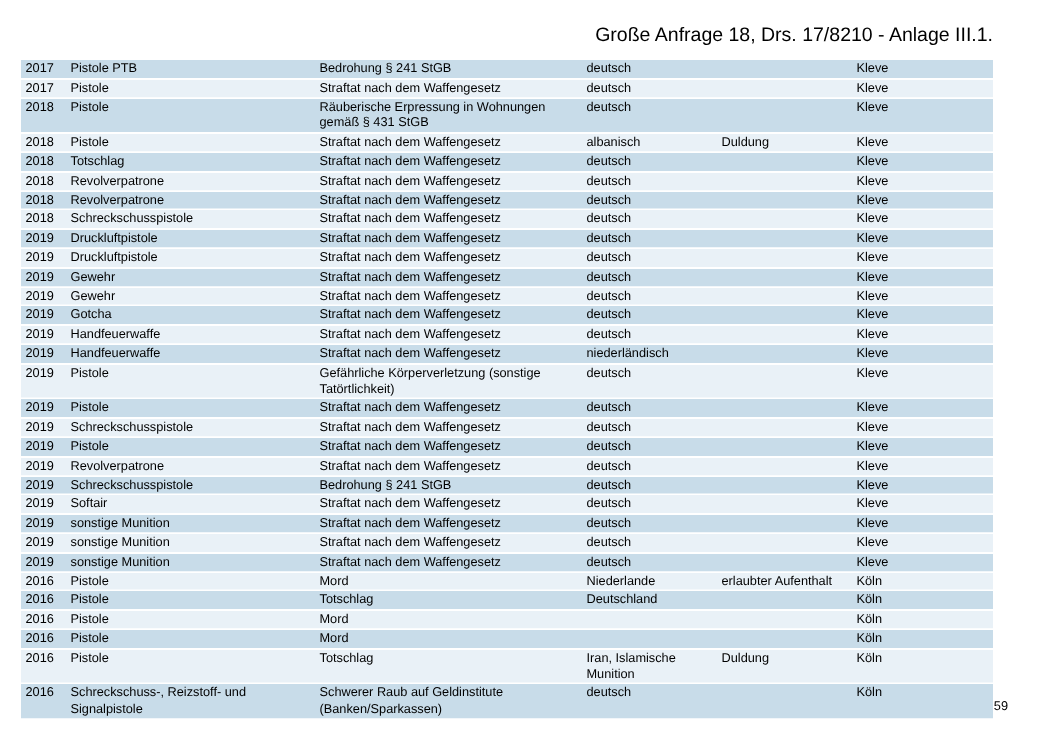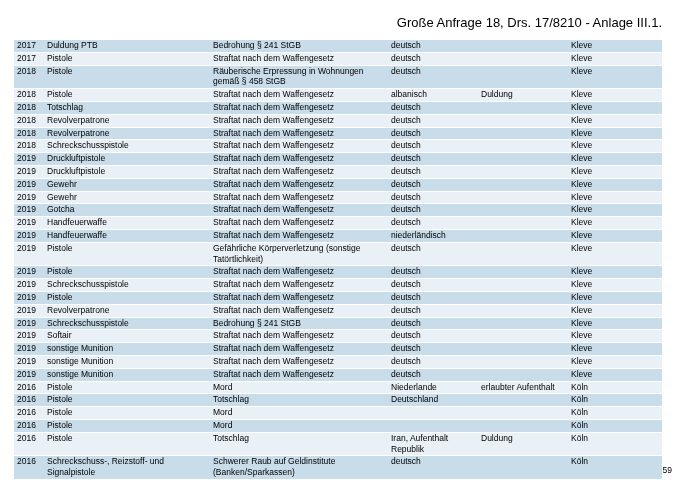--- a/index.html
+++ b/index.html
@@ -32,38 +32,38 @@
       <col style="width:30px">
       <col style="width:166px">
       <col style="width:178px">
       <col style="width:90px">
       <col style="width:90px">
       <col style="width:94px">
     </colgroup>
     <tbody id="table-body">
         <tr>
     <td>2017</td>
-    <td>Duldung PTB</td>
+    <td>Pistole PTB</td>
     <td>Bedrohung § 241 StGB</td>
     <td>deutsch</td>
     <td></td>
     <td>Kleve</td>
   </tr>
         <tr>
     <td>2017</td>
     <td>Pistole</td>
     <td>Straftat nach dem Waffengesetz</td>
     <td>deutsch</td>
     <td></td>
     <td>Kleve</td>
   </tr>
         <tr>
     <td>2018</td>
     <td>Pistole</td>
-    <td>Räuberische Erpressung in Wohnungen gemäß § 458 StGB</td>
+    <td>Räuberische Erpressung in Wohnungen gemäß § 431 StGB</td>
     <td>deutsch</td>
     <td></td>
     <td>Kleve</td>
   </tr>
         <tr>
     <td>2018</td>
     <td>Pistole</td>
     <td>Straftat nach dem Waffengesetz</td>
     <td>albanisch</td>
     <td>Duldung</td>
@@ -266,21 +266,21 @@
     <td>Pistole</td>
     <td>Mord</td>
     <td></td>
     <td></td>
     <td>Köln</td>
   </tr>
         <tr>
     <td>2016</td>
     <td>Pistole</td>
     <td>Totschlag</td>
-    <td>Iran, Aufenthalt Republik</td>
+    <td>Iran, Islamische Munition</td>
     <td>Duldung</td>
     <td>Köln</td>
   </tr>
         <tr>
     <td>2016</td>
     <td>Schreckschuss-, Reizstoff- und Signalpistole</td>
     <td>Schwerer Raub auf Geldinstitute (Banken/Sparkassen)</td>
     <td>deutsch</td>
     <td></td>
     <td>Köln</td>

